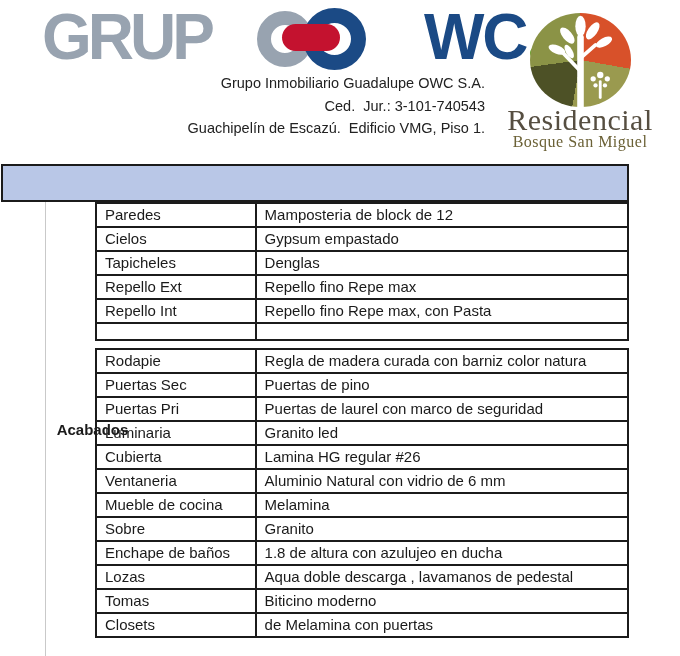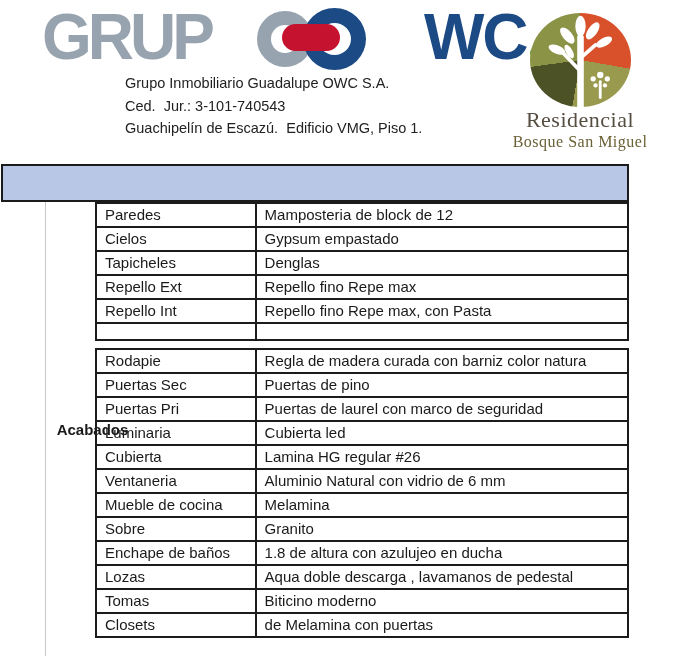--- a/index.html
+++ b/index.html
@@ -26,37 +26,37 @@
   }
   .logo-wc{
     font-size:64px;font-weight:bold;letter-spacing:-2px;line-height:66px;
     color:#1b4a85;margin-left:14px;
   }
   .logo-dot{
     display:inline-block;width:12px;height:12px;border-radius:50%;
     background:#57a51f;margin-left:3px;
   }
   .company{
-    position:absolute;top:72px;left:125px;width:360px;text-align:left;
+    position:absolute;top:72px;left:125px;width:360px;text-align:right;
     font-size:14.5px;line-height:22.5px;color:#222222;
   }
   .company-line{white-space:pre-wrap;}
   
   .res-logo{position:absolute;top:10px;left:505px;width:150px;text-align:center;}
   .res-circle{
     width:101px;height:94px;border-radius:50%;margin:3px auto 0 auto;position:relative;
     background:conic-gradient(from 0deg,
       #d8512a 0deg 100deg,
       #9a9a4f 100deg 190deg,
       #4d5126 190deg 262deg,
       #8b9346 262deg 360deg);
   }
   .res-circle svg{position:absolute;left:0;top:0;width:100%;height:100%;}
   .res-title{
-    font-family:"Liberation Serif",serif;font-size:22px;line-height:26px;
+    font-family:"Liberation Serif",serif;font-size:30px;line-height:26px;
     color:#564e41;letter-spacing:0.5px;margin-top:0px;
   }
   .res-sub{
     font-family:"Liberation Serif",serif;font-size:16px;line-height:17px;
     color:#6b6136;letter-spacing:0.5px;
   }
   
   .band{
     position:absolute;left:1px;top:164px;width:628px;height:38px;
     box-sizing:border-box;border:2px solid #1b1b1b;background:#b9c7e7;
@@ -182,21 +182,21 @@
       <tr>
         <td>Puertas Sec</td>
         <td>Puertas de pino</td>
       </tr>
       <tr>
         <td>Puertas Pri</td>
         <td>Puertas de laurel con marco de seguridad</td>
       </tr>
       <tr>
         <td>Luminaria</td>
-        <td>Cubierta led</td>
+        <td>Granito led</td>
       </tr>
       <tr>
         <td>Cubierta</td>
         <td>Lamina HG regular #26</td>
       </tr>
       <tr>
         <td>Ventaneria</td>
         <td>Aluminio Natural con vidrio de 6 mm</td>
       </tr>
       <tr>

